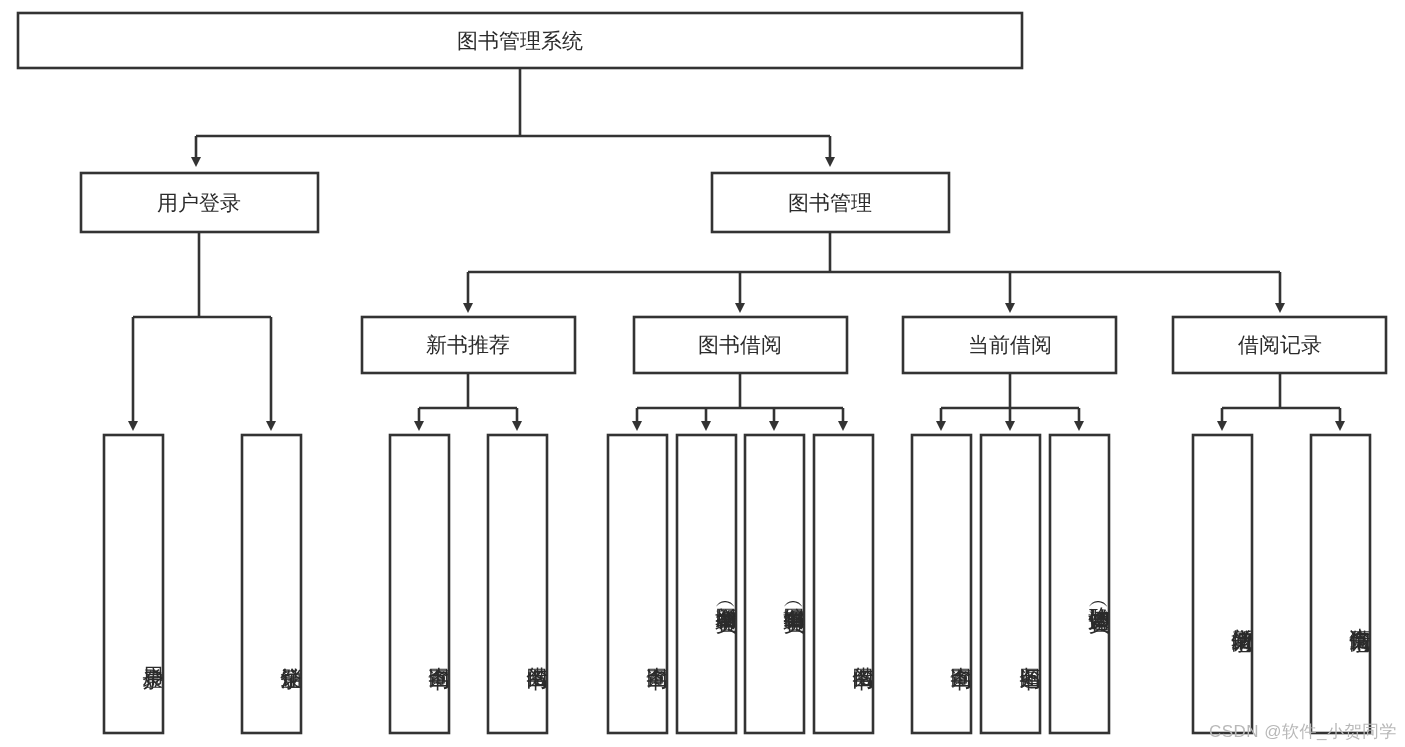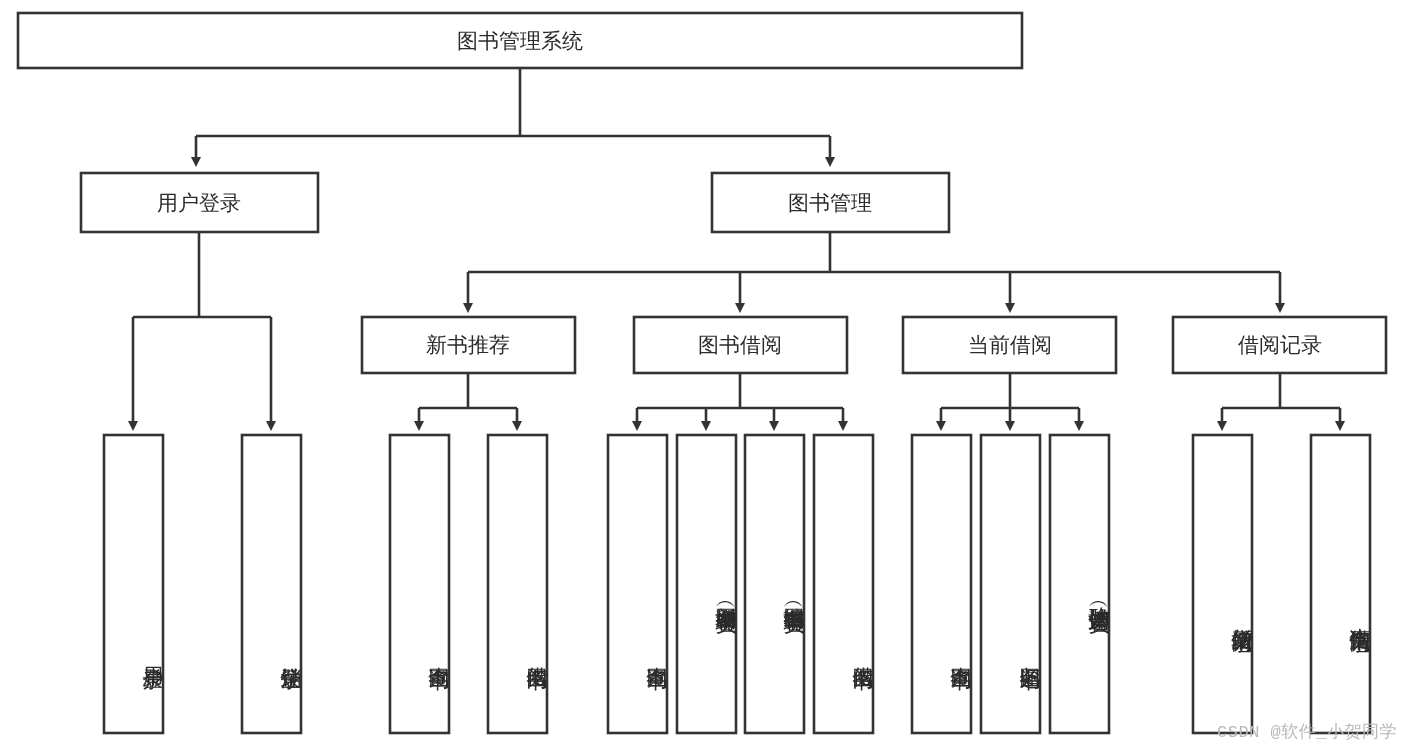--- a/index.html
+++ b/index.html
@@ -56,21 +56,21 @@
   .arrow-head {
     fill: #333333;
     stroke: none;
   }
   #watermark {
     position: absolute;
     right: 8px;
     bottom: 4px;
     font-size: 17px;
     color: #b8b8b8;
-    font-family: Liberation Mono, monospace;
+    font-family: Liberation Sans, sans-serif;
     letter-spacing: 0.5px;
     white-space: nowrap;
   }
 </style>
 </head>
 <body>
 
 <svg id="diagram" viewBox="0 0 1405 747">
   <defs>
     <marker id="arrow" markerWidth="12" markerHeight="12" refX="1" refY="5" orient="auto" markerUnits="userSpaceOnUse">

